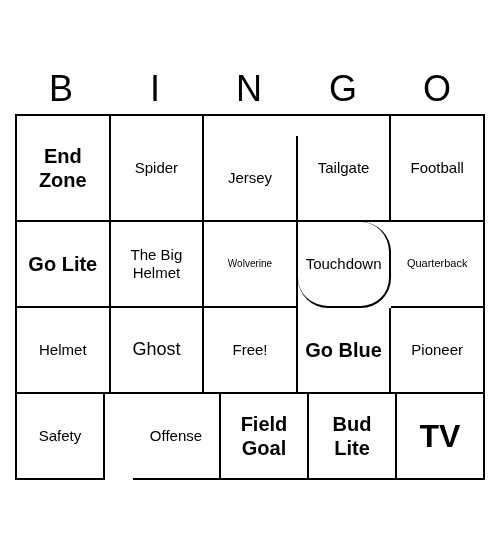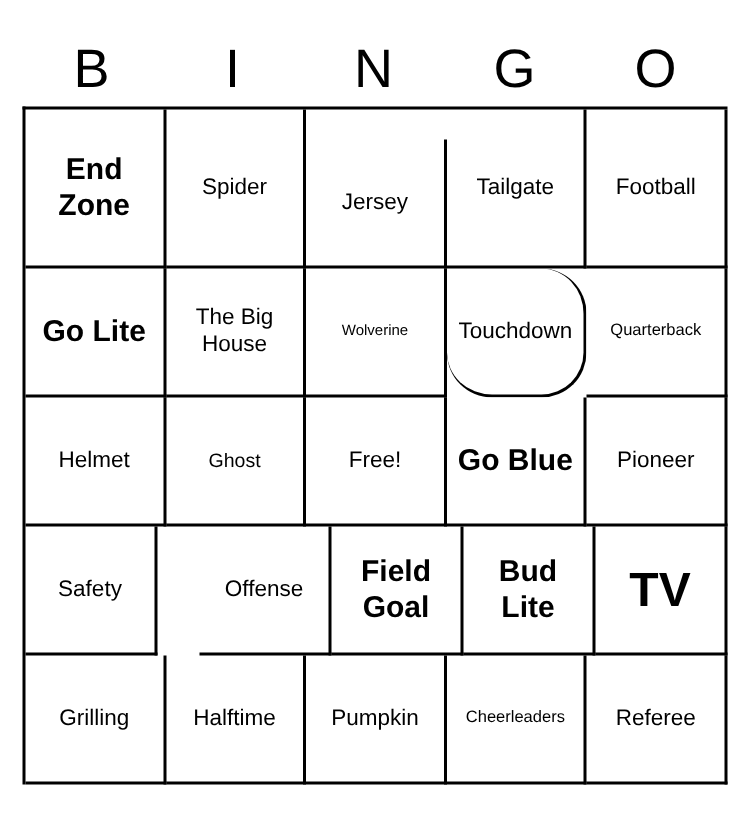--- a/index.html
+++ b/index.html
@@ -80,40 +80,33 @@
   <div class="bingo-grid">
   <div class="bingo-row">
         <div class="bingo-cell" style="font-size: 20px; font-weight: bold;">End Zone</div>
         <div class="bingo-cell" style="font-size: 15px;">Spider</div>
         <div class="bingo-cell" style="font-size: 15px; margin-top: 20px;">Jersey</div>
         <div class="bingo-cell" style="font-size: 15px;">Tailgate</div>
         <div class="bingo-cell" style="font-size: 15px;">Football</div>
       </div>
       <div class="bingo-row">
         <div class="bingo-cell" style="font-size: 20px; font-weight: bold;">Go Lite</div>
-        <div class="bingo-cell" style="font-size: 15px;">The Big House</div>
+        <div class="bingo-cell" style="font-size: 15px;">The Big Helmet</div>
         <div class="bingo-cell" style="font-size: 10px;">Wolverine</div>
         <div class="bingo-cell" style="font-size: 15px; border-radius: 30px;">Touchdown</div>
         <div class="bingo-cell" style="font-size: 11px;">Quarterback</div>
       </div>
       <div class="bingo-row">
         <div class="bingo-cell" style="font-size: 15px;">Helmet</div>
-        <div class="bingo-cell" style="font-size: 13px;">Ghost</div>
+        <div class="bingo-cell" style="font-size: 18px;">Ghost</div>
         <div class="bingo-cell" style="font-size: 15px;">Free!</div>
         <div class="bingo-cell" style="font-size: 20px; font-weight: bold;">Go Blue</div>
         <div class="bingo-cell" style="font-size: 15px;">Pioneer</div>
       </div>
       <div class="bingo-row">
         <div class="bingo-cell" style="font-size: 15px;">Safety</div>
         <div class="bingo-cell" style="font-size: 15px; margin-left: 28px;">Offense</div>
         <div class="bingo-cell" style="font-size: 20px; font-weight: bold;">Field Goal</div>
         <div class="bingo-cell" style="font-size: 20px; font-weight: bold;">Bud Lite</div>
         <div class="bingo-cell" style="font-size: 32px; font-weight: bold; text-align: right;">TV</div>
       </div>
-      <div class="bingo-row">
-        <div class="bingo-cell" style="font-size: 15px;">Grilling</div>
-        <div class="bingo-cell" style="font-size: 15px;">Halftime</div>
-        <div class="bingo-cell" style="font-size: 15px;">Pumpkin</div>
-        <div class="bingo-cell" style="font-size: 11px;">Cheerleaders</div>
-        <div class="bingo-cell" style="font-size: 15px;">Referee</div>
-      </div>
     </div>
 </div>
 
 </body></html>

